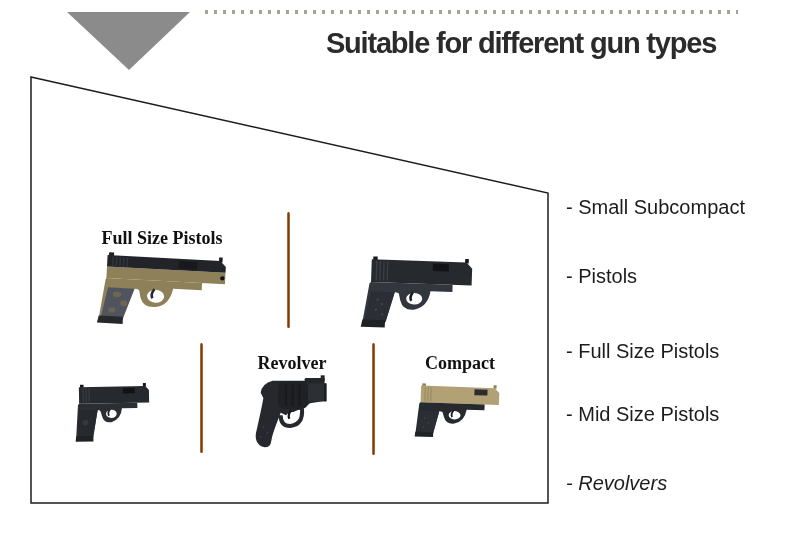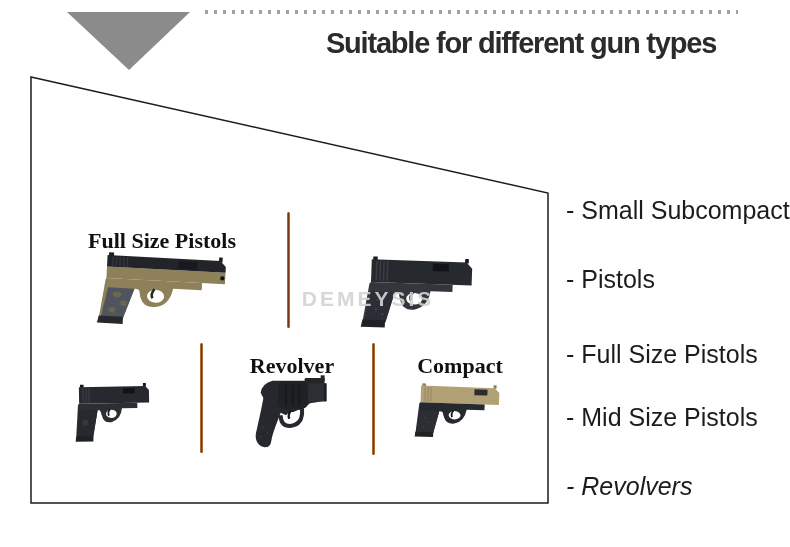--- a/index.html
+++ b/index.html
@@ -36,21 +36,21 @@
     position:absolute;width:3px;border-radius:2px;
     background:linear-gradient(to right,#c0854a 0%,#7c3a10 45%,#7c3a10 55%,#c0854a 100%);
   }
   .d1{left:287px;top:212px;height:116px;}
   .d2{left:200px;top:343px;height:110px;}
   .d3{left:372px;top:343px;height:112px;}
   
   .gun-label{
     position:absolute;transform:translateX(-50%);
     font-family:"Liberation Serif", serif;font-weight:700;
-    font-size:22px;color:#111;white-space:nowrap;z-index:3;
+    font-size:18px;color:#111;white-space:nowrap;z-index:3;
   }
   .lab-full{left:162px;top:228px;}
   .lab-mid{left:424px;top:228px;}
   .lab-sub{left:116px;top:353px;}
   .lab-rev{left:292px;top:353px;}
   .lab-com{left:460px;top:353px;}
   
   .gun{position:absolute;z-index:2;}
   .g-full{left:93px;top:251px;width:143px;transform:rotate(3deg);}
   .g-mid{left:359px;top:253px;width:124px;transform:rotate(2deg);}
@@ -60,21 +60,21 @@
   
   .watermark{
     position:absolute;left:368px;top:287px;transform:translateX(-50%);
     font-size:21px;font-weight:700;letter-spacing:3px;
     color:rgba(211,211,211,0.9);z-index:5;white-space:nowrap;
   }
   
   .type-list{position:absolute;left:566px;top:0;z-index:2;}
   .type-item{
     position:absolute;left:0;white-space:nowrap;
-    font-size:25px;color:#1c1c1c;font-weight:400;
+    font-size:20px;color:#1c1c1c;font-weight:400;
   }
   .ti-0{top:196px;} .ti-1{top:265px;} .ti-2{top:340px;} .ti-3{top:403px;} .ti-4{top:472px;font-style:italic;}
 </style>
 </head>
 <body>
 
 <div class="canvas">
 
   <div class="tri"></div>
   <div class="dotline"></div>
@@ -196,21 +196,20 @@
     <path d="M70,50 q-5,6 -2,11" stroke="#16181b" stroke-width="3" fill="none"></path>
     <path d="M46,52 L37,90 L9,90 L13,52 Z" fill="#2b2e33"></path>
     <g fill="#3c4047">
         <circle cx="22" cy="64" r="1.5"></circle>
         <circle cx="28" cy="72" r="1.5"></circle>
         <circle cx="20" cy="80" r="1.5"></circle>
       </g>
     <path d="M37,88 L37,96 L6,96 L7,88 Z" fill="#1f2125"></path>
   </svg>
 
-  <div class="watermark">DEMEYSIS</div>
 
   <div class="type-list">
     <div class="type-item ti-0">- Small Subcompact</div>
     <div class="type-item ti-1">- Pistols</div>
     <div class="type-item ti-2">- Full Size Pistols</div>
     <div class="type-item ti-3">- Mid Size Pistols</div>
     <div class="type-item ti-4">- Revolvers</div>
   </div>
 
 </div>

